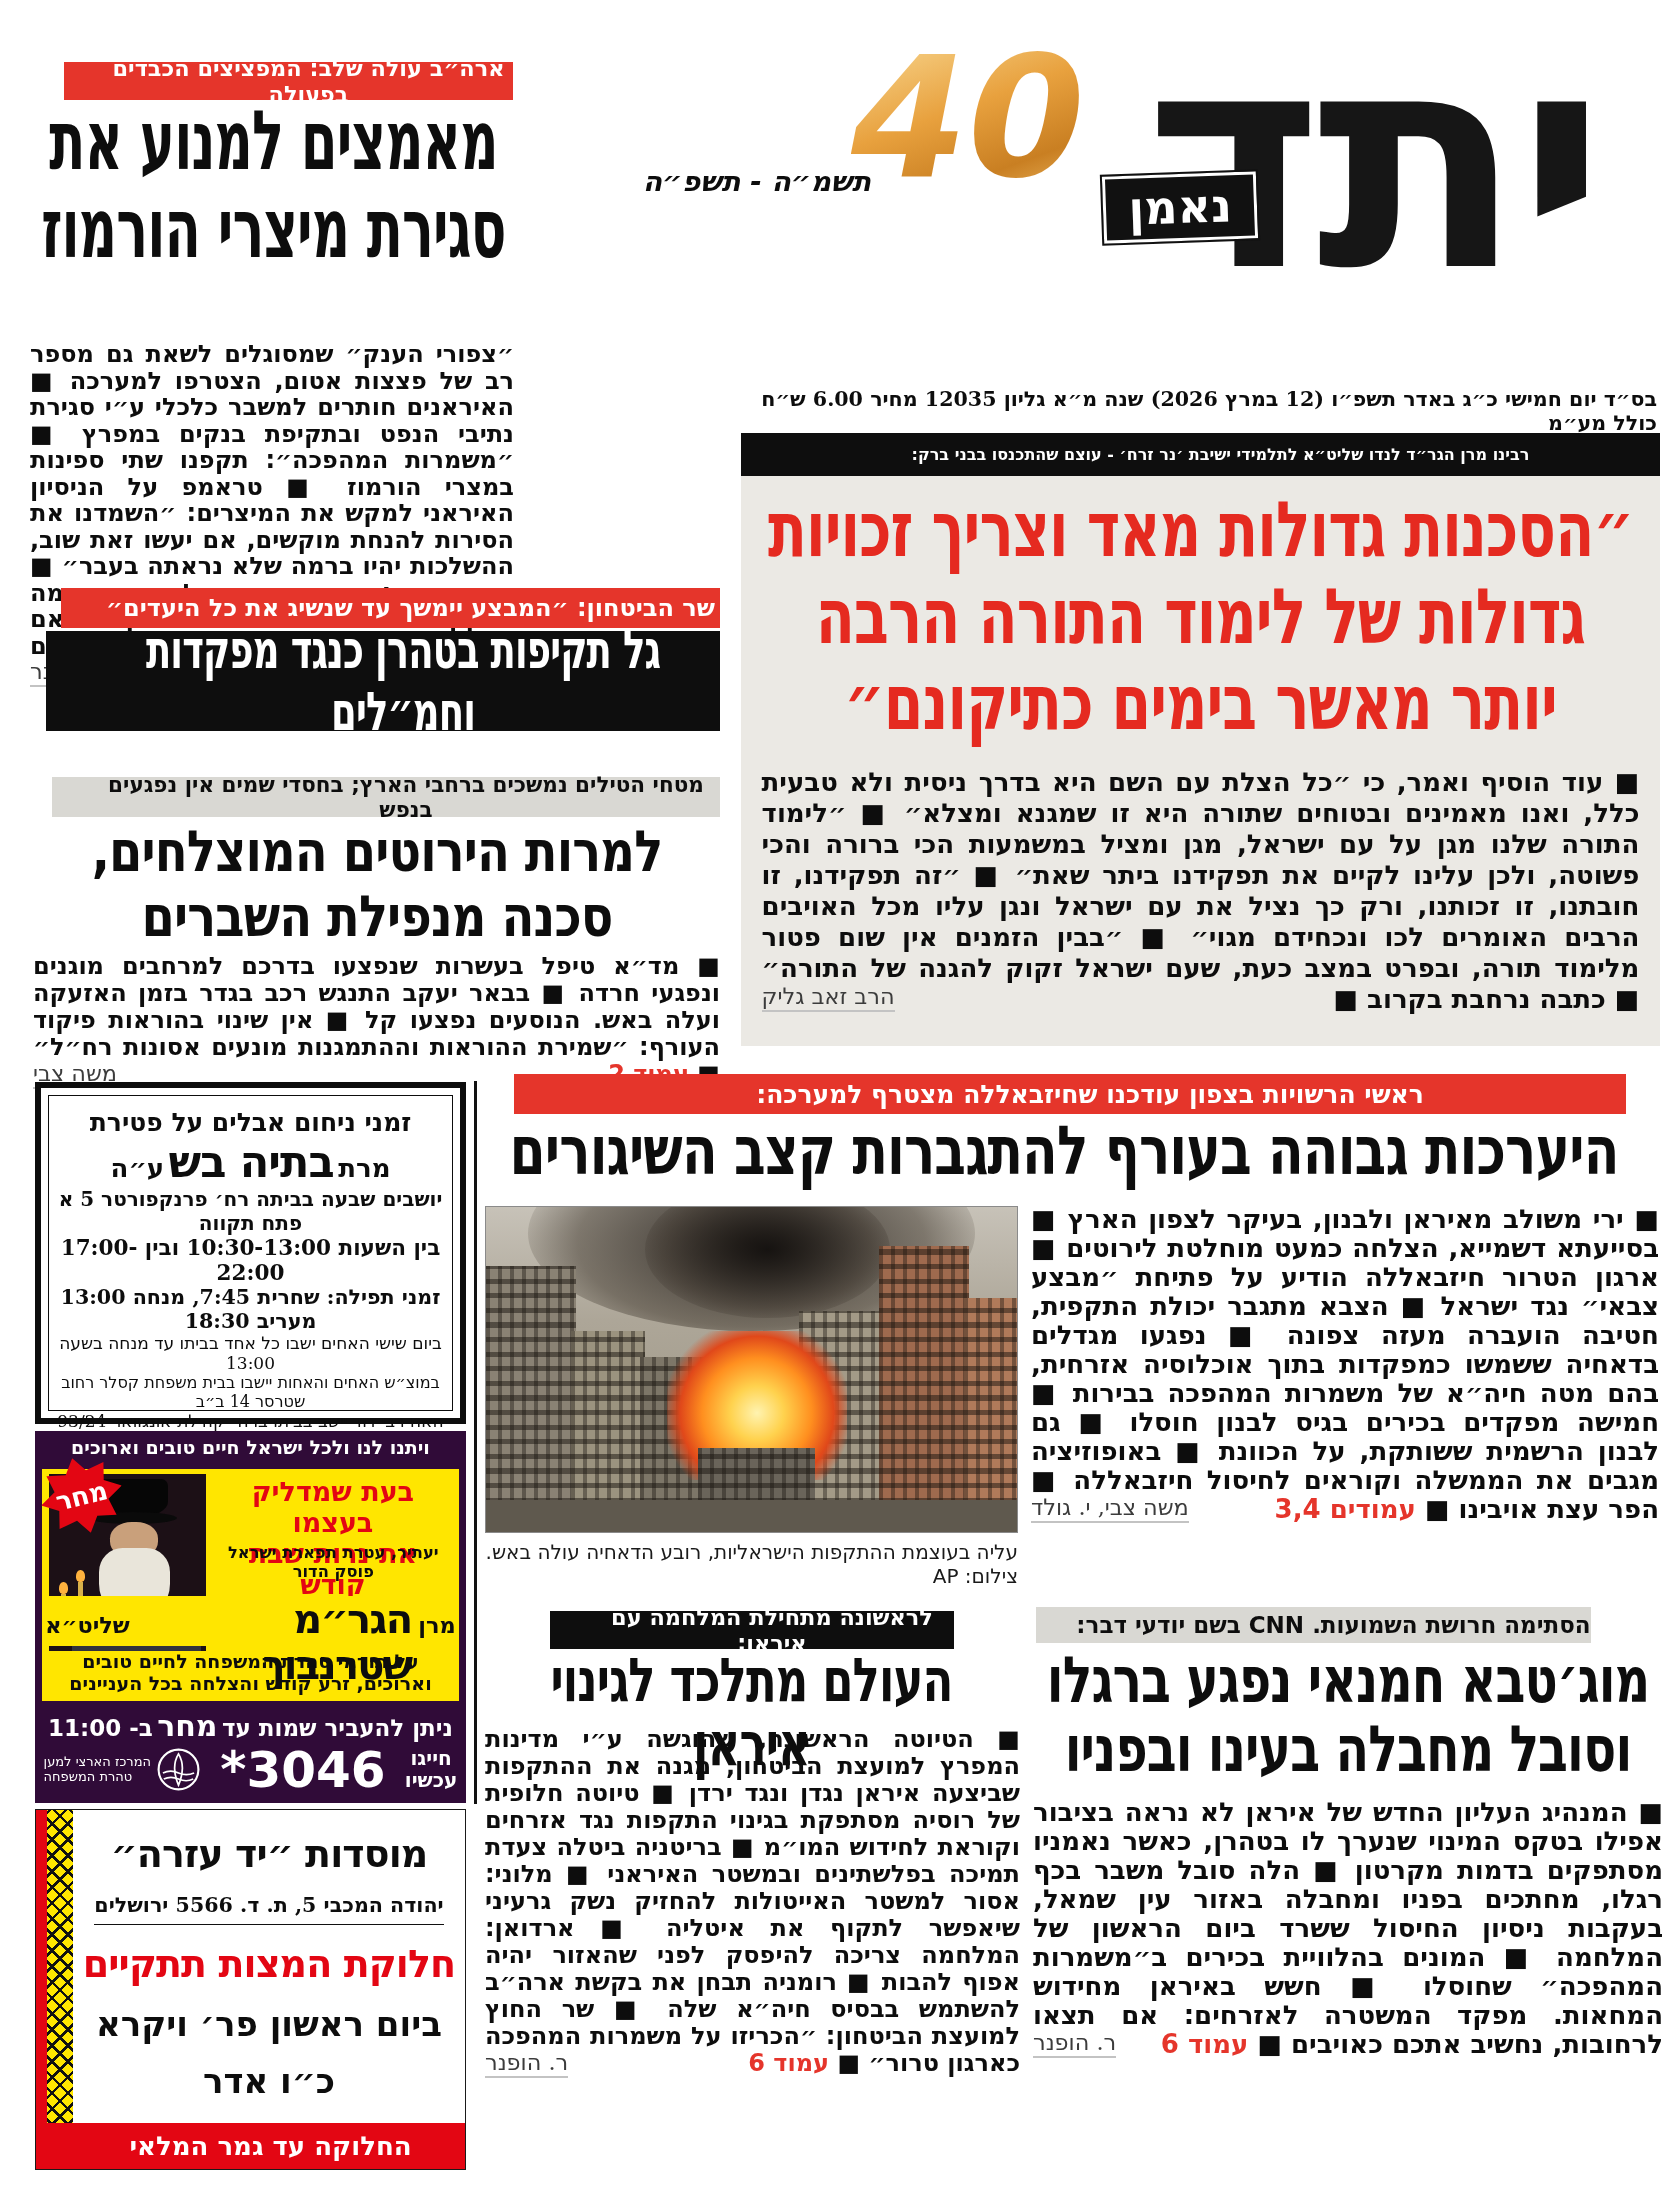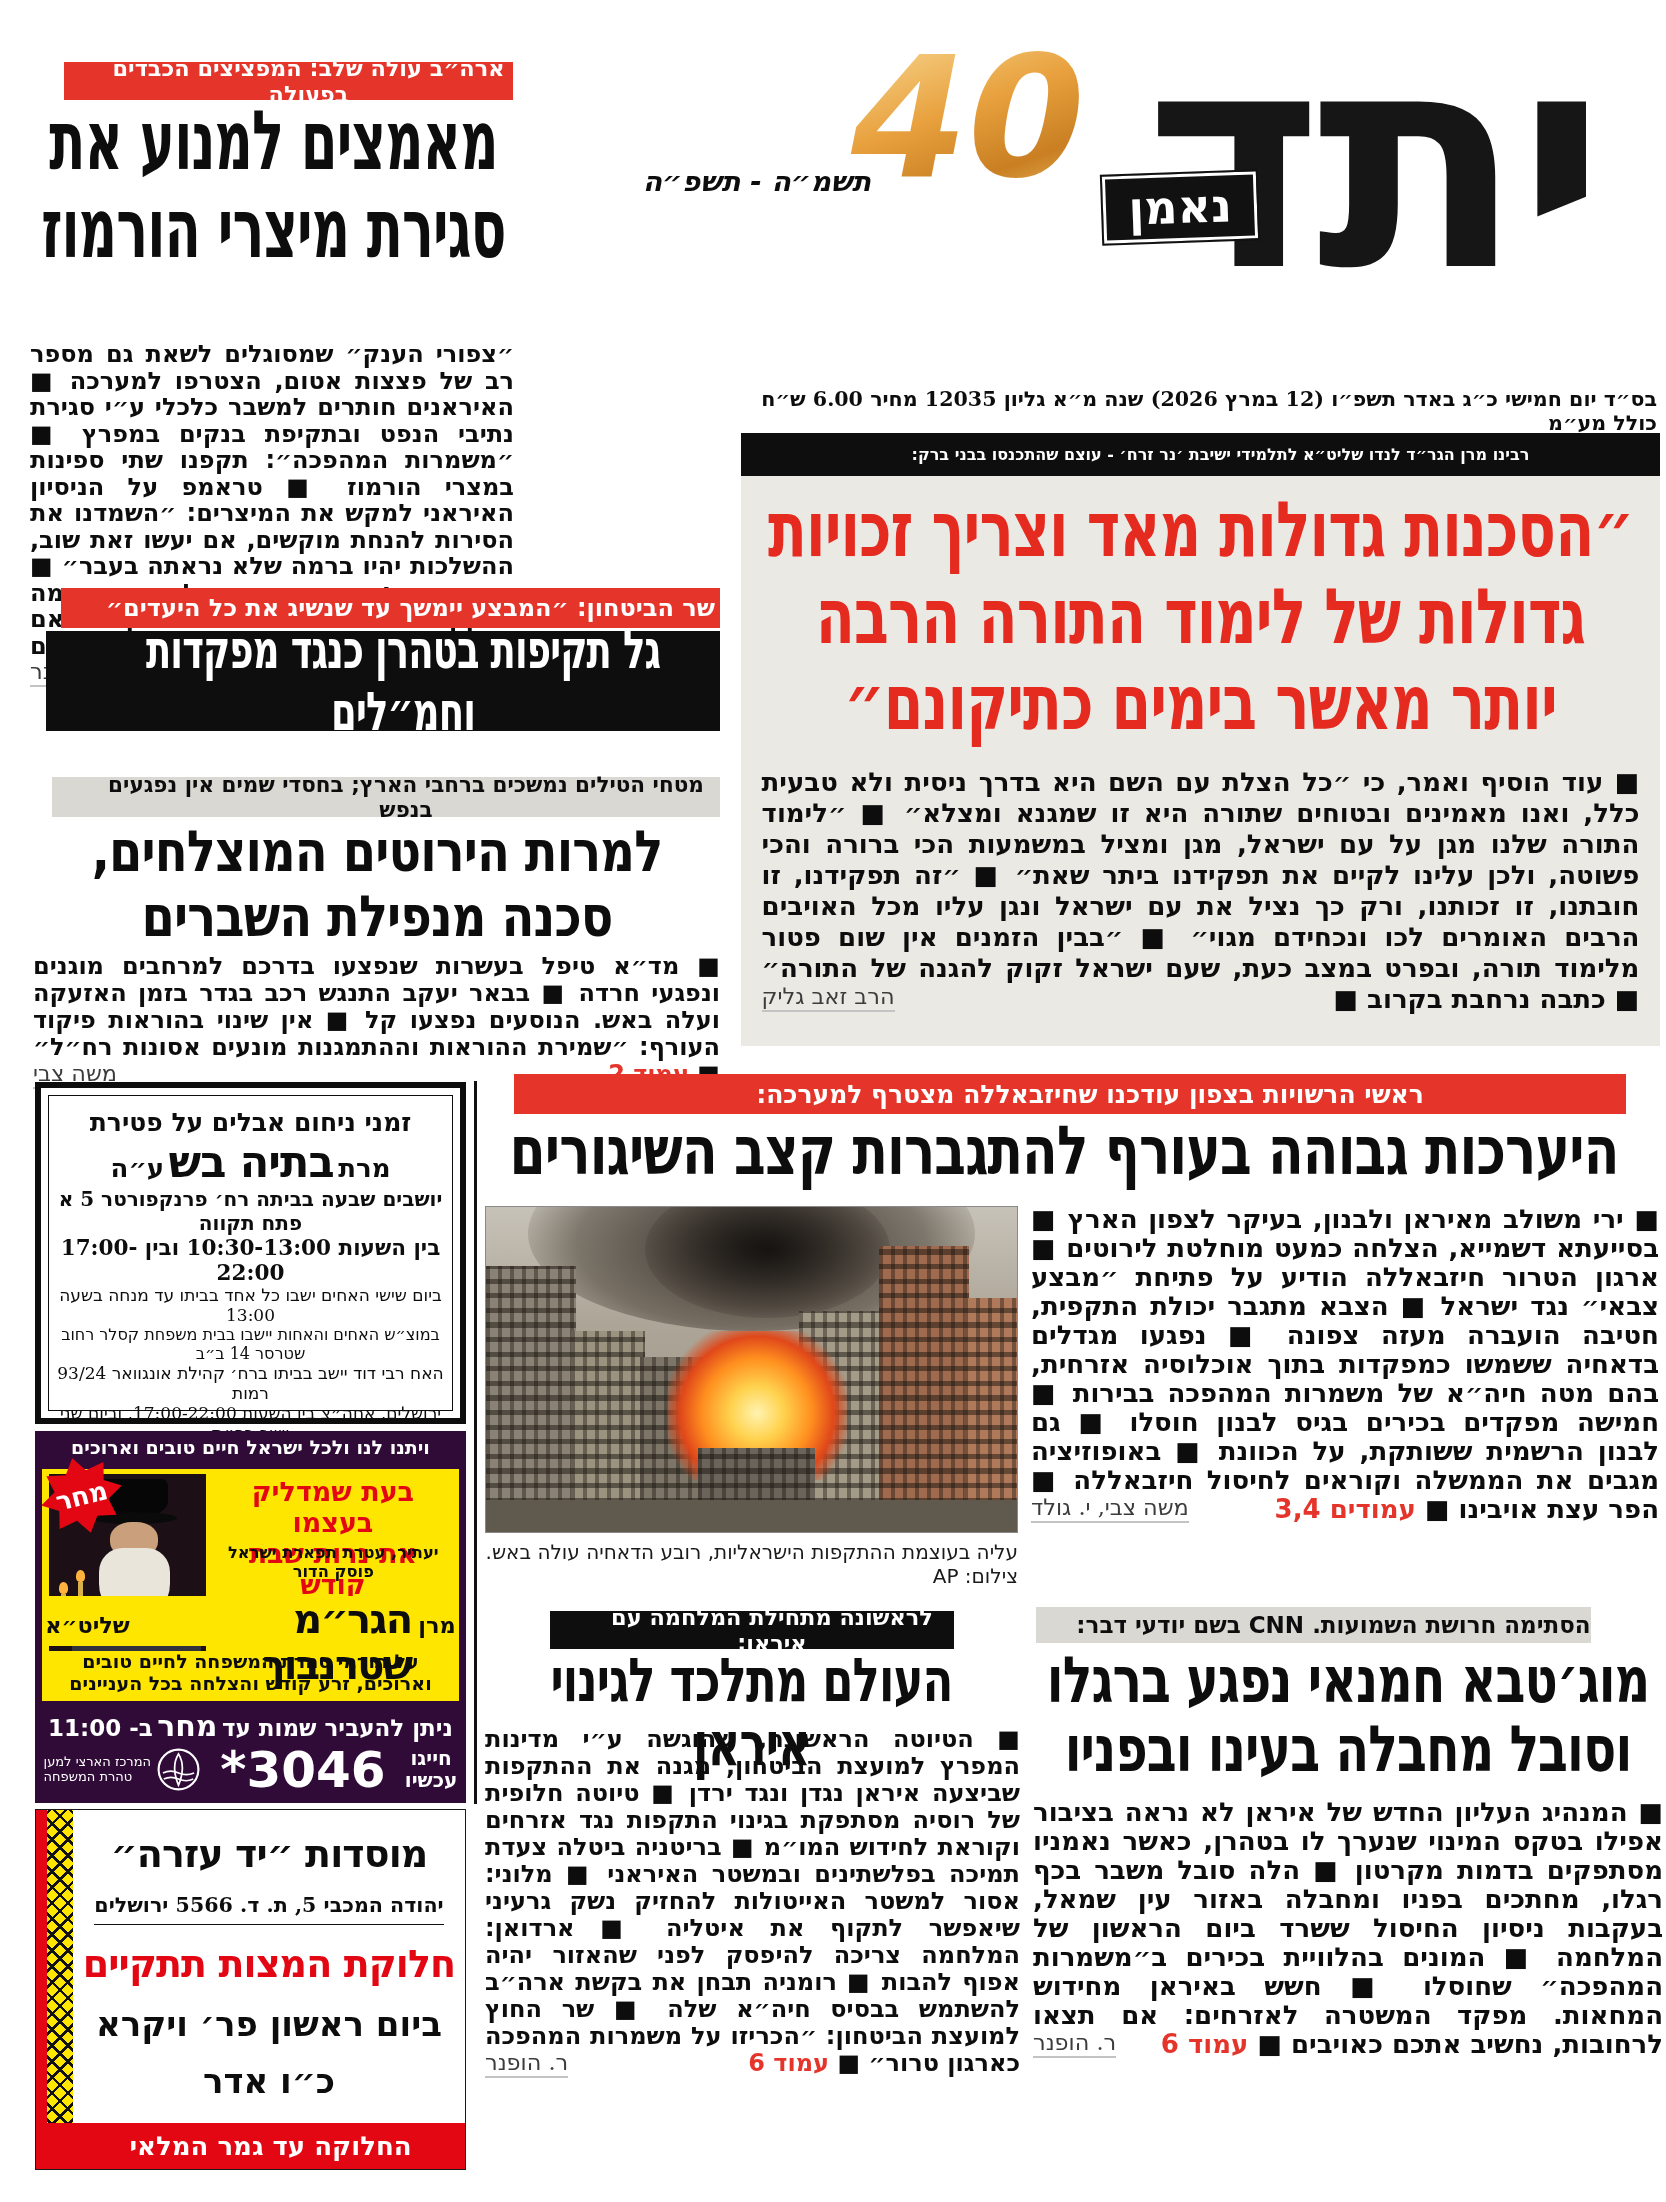--- a/index.html
+++ b/index.html
@@ -177,20 +177,21 @@
   <div class="abs shiva" style="left:36px; top:1082px; width:431px; height:342px;">
     <div class="shiva-inner">
       <div class="serif" style="font-size:25px; font-weight:bold;">זמני ניחום אבלים על פטירת</div>
       <div>
         <span class="serif" style="font-size:26px; font-weight:bold;">מרת</span>
         <span style="font-size:43px; font-weight:900; letter-spacing:-0.9px;">בתיה בש</span>
         <span class="serif" style="font-size:26px; font-weight:bold;">ע״ה</span>
       </div>
       <div class="serif" style="font-size:20px; font-weight:bold;">יושבים שבעה בביתה רח׳ פרנקפורטר 5 א פתח תקווה</div>
       <div class="serif" style="font-size:21.5px; font-weight:bold;">בין השעות 10:30-13:00 ובין 17:00-22:00</div>
+      <div class="serif" style="font-size:20.6px; font-weight:bold;">זמני תפילה: שחרית 7:45, מנחה 13:00 מעריב 18:30</div>
       <div class="serif" style="font-size:17px;">ביום שישי האחים ישבו כל אחד בביתו עד מנחה בשעה 13:00</div>
       <div class="serif" style="font-size:16px;">במוצ״ש האחים והאחות יישבו בבית משפחת קסלר רחוב שטרסר 14 ב״ב</div>
       <div class="serif" style="font-size:17px;">האח רבי דוד יישב בביתו ברח׳ קהילת אונגוואר 93/24 רמות</div>
       <div class="serif" style="font-size:17px;">ירושלים, אחה״צ בין השעות 17:00-22:00, וביום שני יישב בפ״ת</div>
     </div>
   </div>
 
   <div class="abs purple" style="left:36px; top:1431px; width:431px; height:372px;">
     <div class="abs" style="left:0; right:0; top:5.2px; height:29px; color:#fff; font-weight:bold; font-size:19px; text-align:center;">ויתנו לנו ולכל ישראל חיים טובים וארוכים</div>
     <div class="abs pa-star" style="left:5.2px; top:26px; width:83px; height:77px; font-size:26px; z-index:3;">מחר</div>

